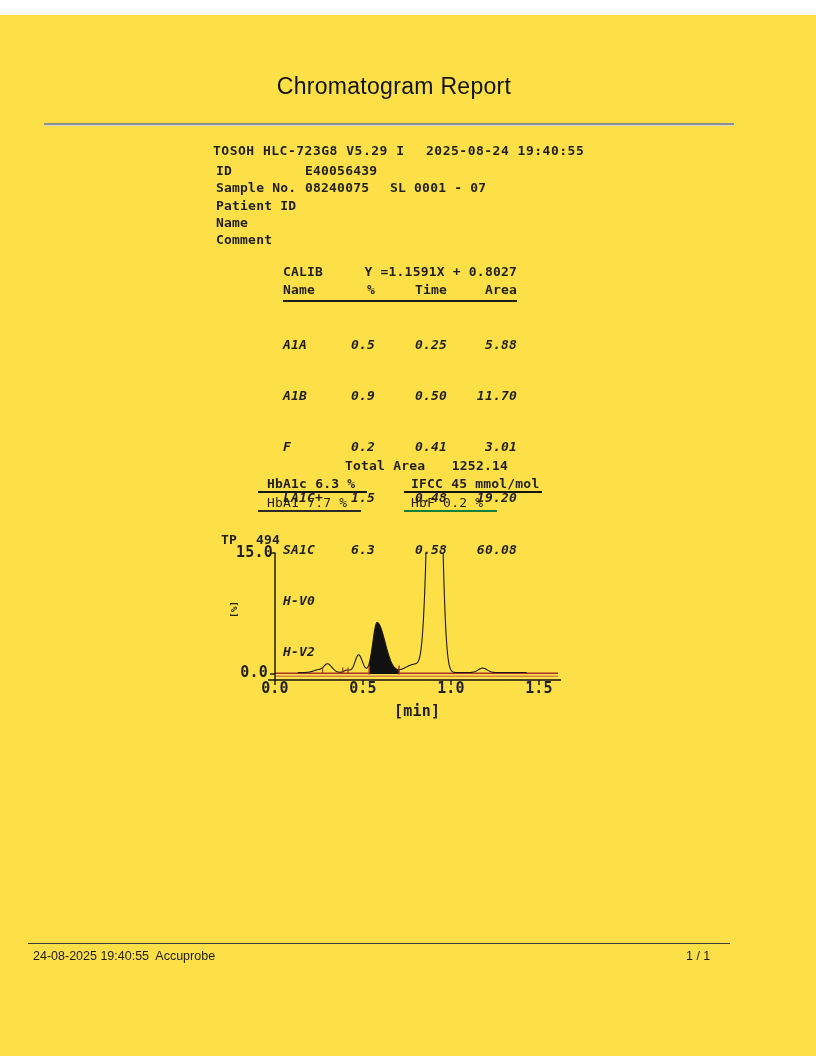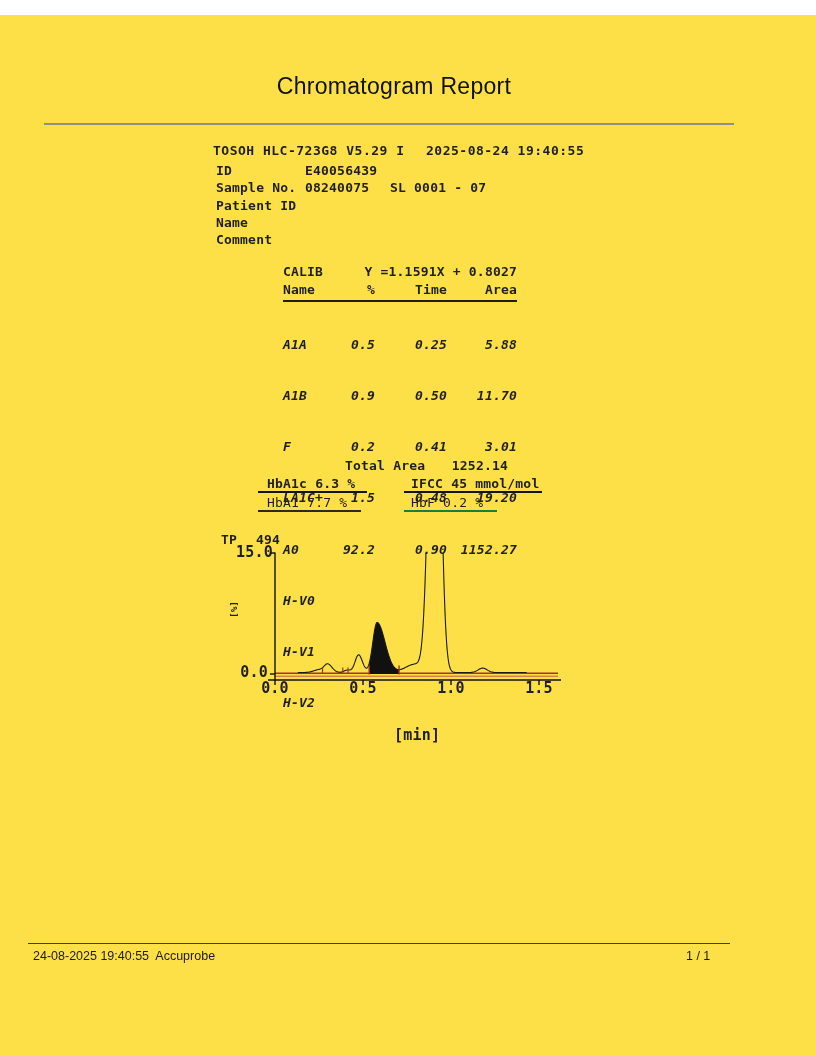--- a/index.html
+++ b/index.html
@@ -44,21 +44,21 @@
 
   
   .tp-label{top:516px;left:221px;}
   .tp-value{top:516px;left:256px;}
   .ymax{top:531px;left:236px;width:32px;text-align:right;}
   .ymin{top:651px;left:236px;width:32px;text-align:right;}
   .yunit{top:589px;left:221px;width:24px;text-align:center;transform:rotate(-90deg);
          font-size:9.5px;}
   .xtick{top:667px;width:30px;text-align:center;}
   .xt0{left:260px;} .xt1{left:348px;} .xt2{left:436px;} .xt3{left:524px;}
-  .xunit{top:714px;left:394px;width:46px;text-align:right;}
+  .xunit{top:690px;left:394px;width:46px;text-align:right;}
   .chart-svg{top:536px;left:265px;}
 
   
   .footer-rule{top:928px;left:28px;width:702px;height:1.4px;background:#3c3c3c;}
   .footer-left{top:934px;left:33px;font-size:12.5px;color:#1c1c1c;white-space:pre;}
   .footer-page{top:934px;left:686px;font-size:12.5px;color:#1c1c1c;}
   .address{top:952px;left:423px;font-size:11.5px;line-height:15.5px;color:#1c1c1c;}
 </style>
 </head>
 <body>
@@ -113,33 +113,27 @@
       <span class="c-r">0.41</span>
       <span class="c-r">3.01</span>
     </div>
     <div class="ctable-row">
       <span class="c-l">LA1C+</span>
       <span class="c-r">1.5</span>
       <span class="c-r">0.48</span>
       <span class="c-r">19.20</span>
     </div>
     <div class="ctable-row">
-      <span class="c-l">A0</span>
-      <span class="c-r">92.2</span>
-      <span class="c-r">0.90</span>
-      <span class="c-r">1152.27</span>
+      <span class="c-l">SA1C</span>
+      <span class="c-r">6.3</span>
+      <span class="c-r">0.58</span>
+      <span class="c-r">60.08</span>
     </div>
     <div class="ctable-row">
       <span class="c-l">H-V0</span>
-      <span class="c-r"></span>
-      <span class="c-r"></span>
-      <span class="c-r"></span>
-    </div>
-    <div class="ctable-row">
-      <span class="c-l">H-V1</span>
       <span class="c-r"></span>
       <span class="c-r"></span>
       <span class="c-r"></span>
     </div>
     <div class="ctable-row">
       <span class="c-l">H-V2</span>
       <span class="c-r"></span>
       <span class="c-r"></span>
       <span class="c-r"></span>
     </div>

